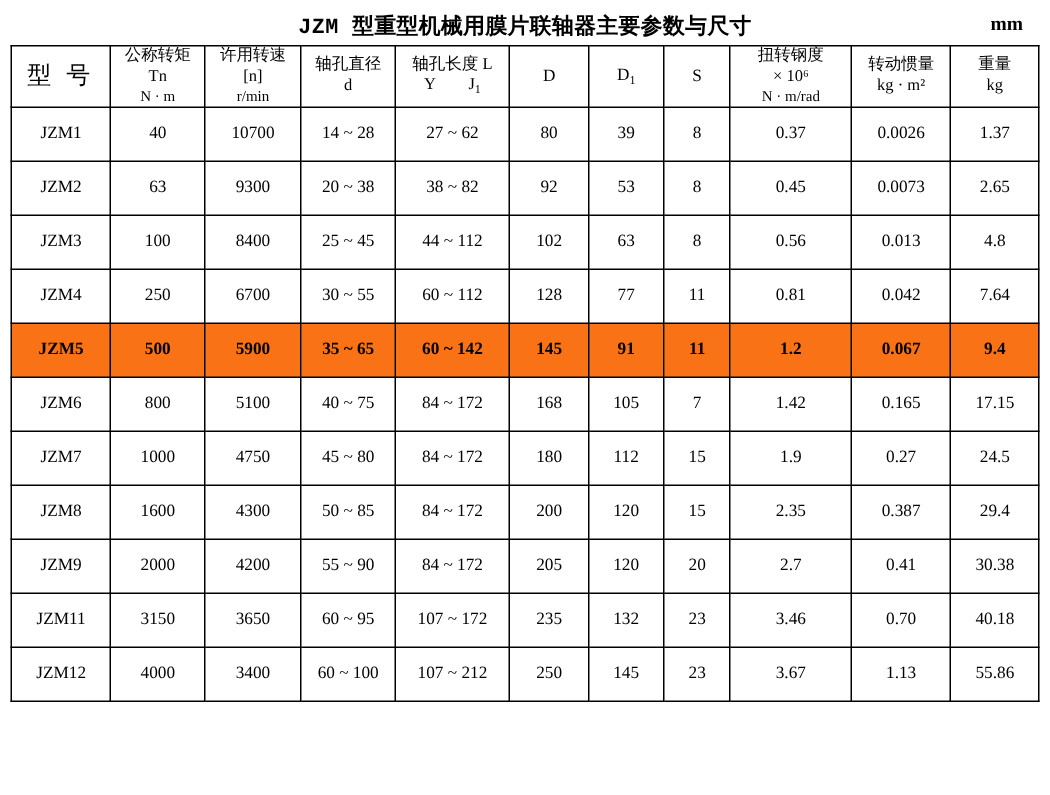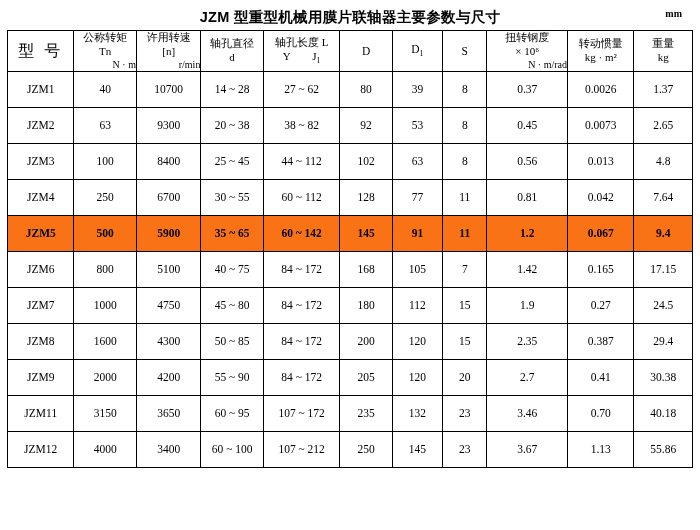--- a/index.html
+++ b/index.html
@@ -25,27 +25,27 @@
     height: 26px;
     display: flex;
     align-items: center;
     justify-content: center;
     padding-top: 4px;
   }
   .doc-title {
     font-size: 14.5px;
     font-weight: bold;
     letter-spacing: 0.3px;
-    font-family: Liberation Sans, sans-serif;
+    font-family: Liberation Mono, monospace;
   }
   .unit-label {
     position: absolute;
     right: 18px;
     top: 8px;
-    font-size: 10px;
+    font-size: 13px;
     font-weight: bold;
     font-family: "Liberation Serif", serif;
   }
   table.spec {
     border-collapse: collapse;
     table-layout: fixed;
     width: 686px;
     margin: 0 7px;
     background: #ffffff;
   }
@@ -72,21 +72,20 @@
   }
   .hdr-line2 {
     display: block;
     font-size: 11px;
     font-family: "Liberation Serif", "DejaVu Serif", serif;
   }
   .hdr-line3 {
     display: block;
     font-size: 10px;
     font-family: "Liberation Serif", "DejaVu Serif", serif;
-    text-align: right;
   }
   tbody td {
     height: 35px;
     font-size: 12px;
   }
   tbody tr.highlight td {
     background: #f97316;
     font-weight: bold;
   }
   td.model {

